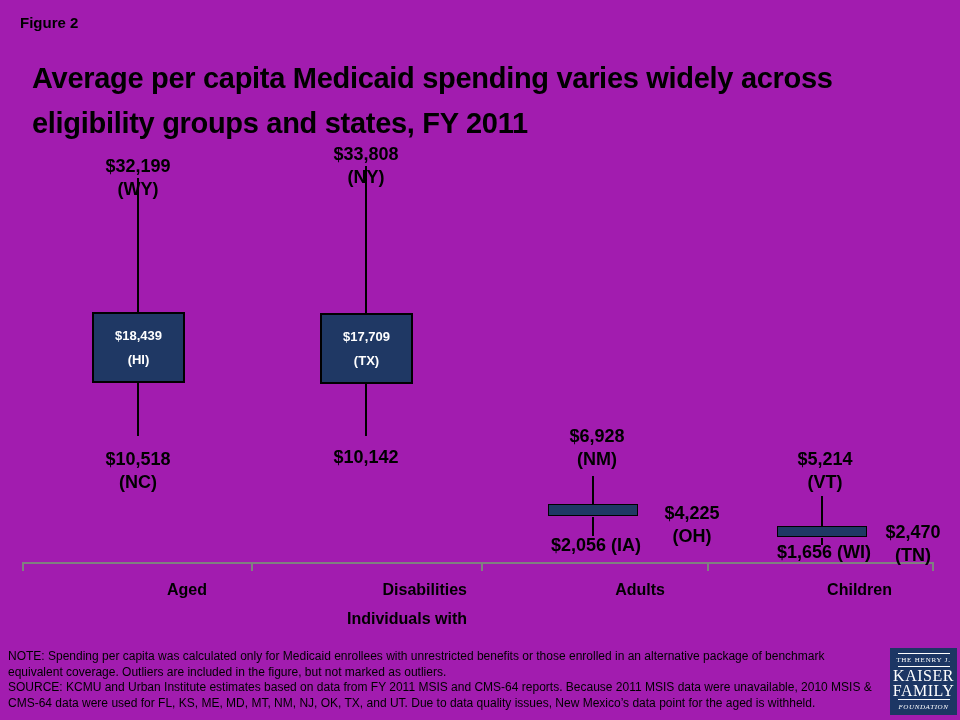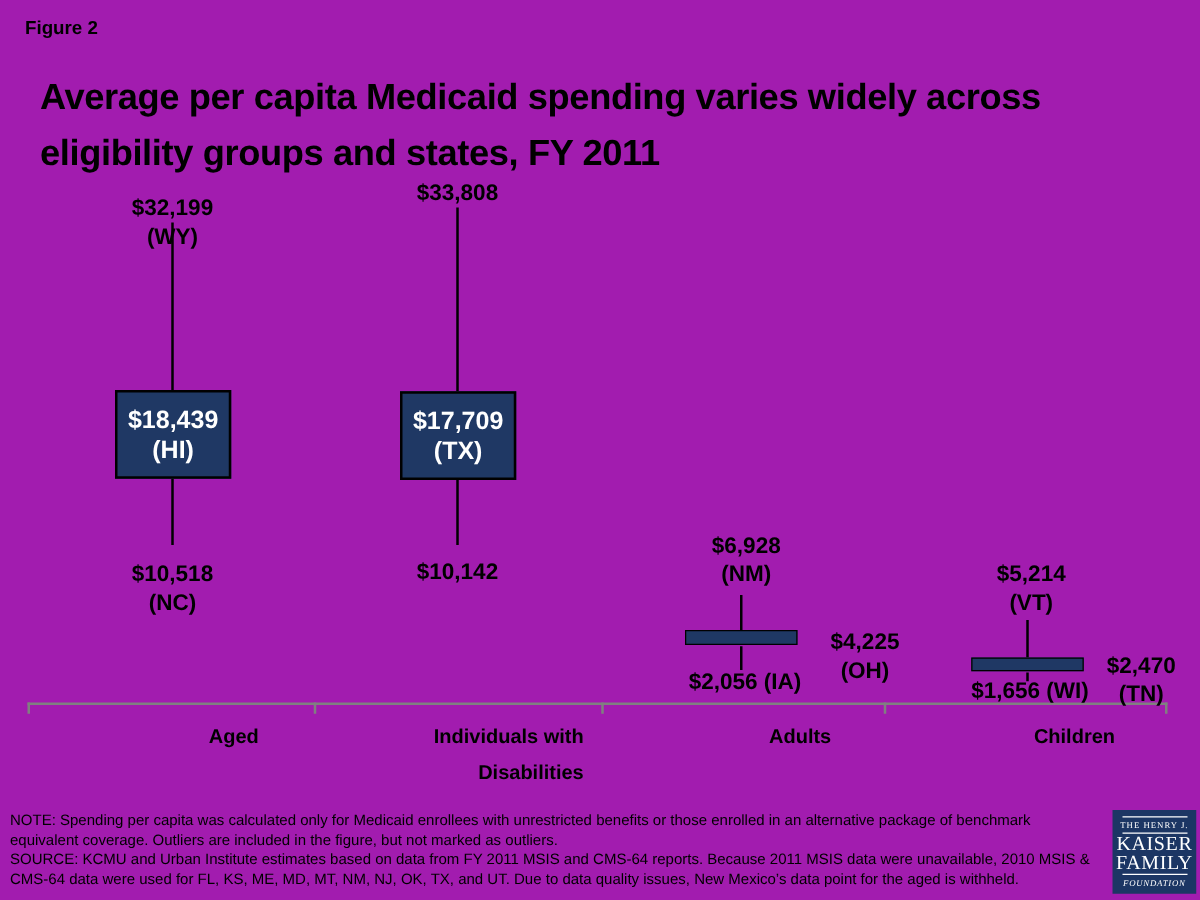--- a/index.html
+++ b/index.html
@@ -8,21 +8,21 @@
     font-family:"Liberation Sans","DejaVu Sans",sans-serif; color:#000; overflow:hidden;
   }
   .figure-label { position:absolute; left:20px; top:14px; font-size:15px; font-weight:700; }
   .title { position:absolute; left:20px; top:44px; width:920px; margin:12px;
     font-size:29px; font-weight:700; line-height:45px; letter-spacing:-0.3px; color:#000; }
   .title span { display:block; }
 
   
   .vline { position:absolute; width:2px; background:#000; z-index:1; }
   .range-box { position:absolute; background:#1F3864; border:2px solid #000; color:#fff;
-    font-weight:700; font-size:20px; line-height:24px; text-align:center; z-index:2;
+    font-weight:700; font-size:13px; line-height:24px; text-align:center; z-index:2;
     display:flex; flex-direction:column; justify-content:center; }
   .range-bar { position:absolute; background:#1F3864; border:1.5px solid #000; z-index:2; }
   .val-label { position:absolute; font-size:18px; font-weight:700; line-height:23px;
     text-align:center; color:#000; z-index:3; }
 
   
   .g0-high { left:68px; top:155px; width:140px; }
   .g0-l1   { left:137px; top:178px; height:134px; }
   .g0-box  { left:92px;  top:312px; width:89px; height:67px; }
   .g0-l2   { left:137px; top:383px; height:53px; }
@@ -104,20 +104,21 @@
     </div>
     <div class="val-label g0-low">
       <div>$10,518</div>
       <div>(NC)</div>
     </div>
 
     <div class="vline g1-l1"></div>
     <div class="vline g1-l2"></div>
     <div class="val-label g1-high">
       <div>$33,808</div>
+      <div>(NY)</div>
     </div>
     <div class="range-box g1-box">
       <div>$17,709</div>
       <div>(TX)</div>
     </div>
     <div class="val-label g1-low">
       <div>$10,142</div>
     </div>
 
     <div class="vline g2-l1"></div>
@@ -152,22 +153,22 @@
 
     <div class="axis-line"></div>
     <div class="tick t0"></div>
     <div class="tick t1"></div>
     <div class="tick t2"></div>
     <div class="tick t3"></div>
     <div class="tick t4"></div>
 
     <div class="cat-label cat0">Aged</div>
     <div class="cat-label cat1">
+      <span>Disabilities</span>
       <span>Individuals with</span>
-      <span>Disabilities</span>
     </div>
     <div class="cat-label cat2">Adults</div>
     <div class="cat-label cat3">Children</div>
   </div>
 
   <div class="notes">
     <div>NOTE: Spending per capita was calculated only for Medicaid enrollees with unrestricted benefits or those enrolled in an alternative package of benchmark</div>
     <div>equivalent coverage. Outliers are included in the figure, but not marked as outliers.</div>
     <div>SOURCE: KCMU and Urban Institute estimates based on data from FY 2011 MSIS and CMS-64 reports. Because 2011 MSIS data were unavailable, 2010 MSIS &amp;</div>
     <div>CMS-64 data were used for FL, KS, ME, MD, MT, NM, NJ, OK, TX, and UT. Due to data quality issues, New Mexico’s data point  for the aged is withheld.</div>

